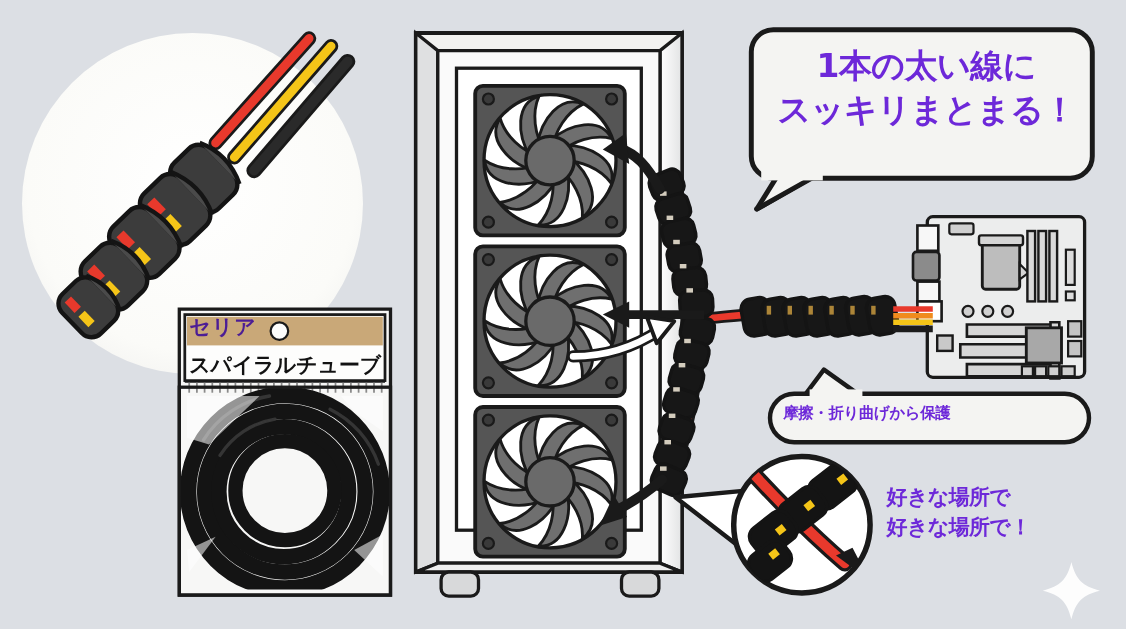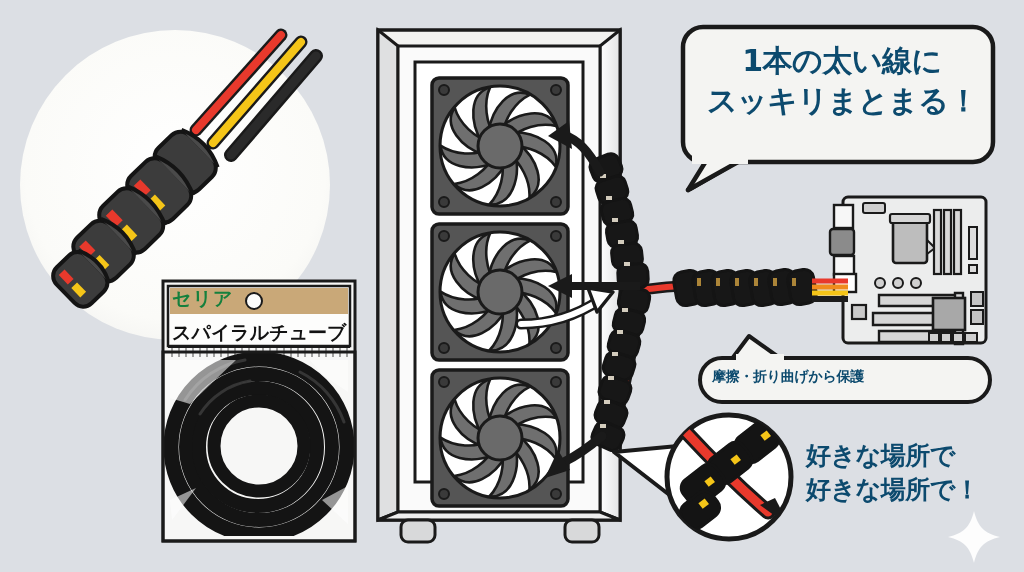--- a/index.html
+++ b/index.html
@@ -23,21 +23,21 @@
     top: 0;
     width: 1024px;
     height: 572px;
   }
   .jp {
     font-family: "DejaVu Sans", "Liberation Sans", sans-serif;
     font-weight: bold;
   }
   .txt-abs {
     position: absolute;
-    color: #0c4a6e;
+    color: #6d28d9;
     white-space: nowrap;
     line-height: 1.12;
   }
   #bubble-main-text {
     left: 706px;
     top: 44px;
     width: 272px;
     font-size: 30px;
     letter-spacing: -0.5px;
     text-align: center;
@@ -46,30 +46,30 @@
   #bubble-main-text .l2 { display:block; margin-top: 6px; text-align: right; }
   #bubble-protect-text {
     left: 712px;
     top: 369px;
     font-size: 14px;
     letter-spacing: -0.3px;
   }
   #callout-pull-text {
     left: 806px;
     top: 442px;
-    font-size: 25px;
+    font-size: 19px;
     letter-spacing: -0.5px;
   }
   #callout-pull-text .l2 { display:block; margin-top: 6px; }
   #pkg-brand-text {
     left: 172px;
     top: 288px;
     font-size: 19px;
     letter-spacing: 1px;
-    color: #15803d;
+    color: #4c1d95;
   }
   #pkg-product-text {
     left: 172px;
     top: 322px;
     font-size: 19px;
     letter-spacing: 0px;
     color: #121212;
     text-align: center;
   }
 </style>

